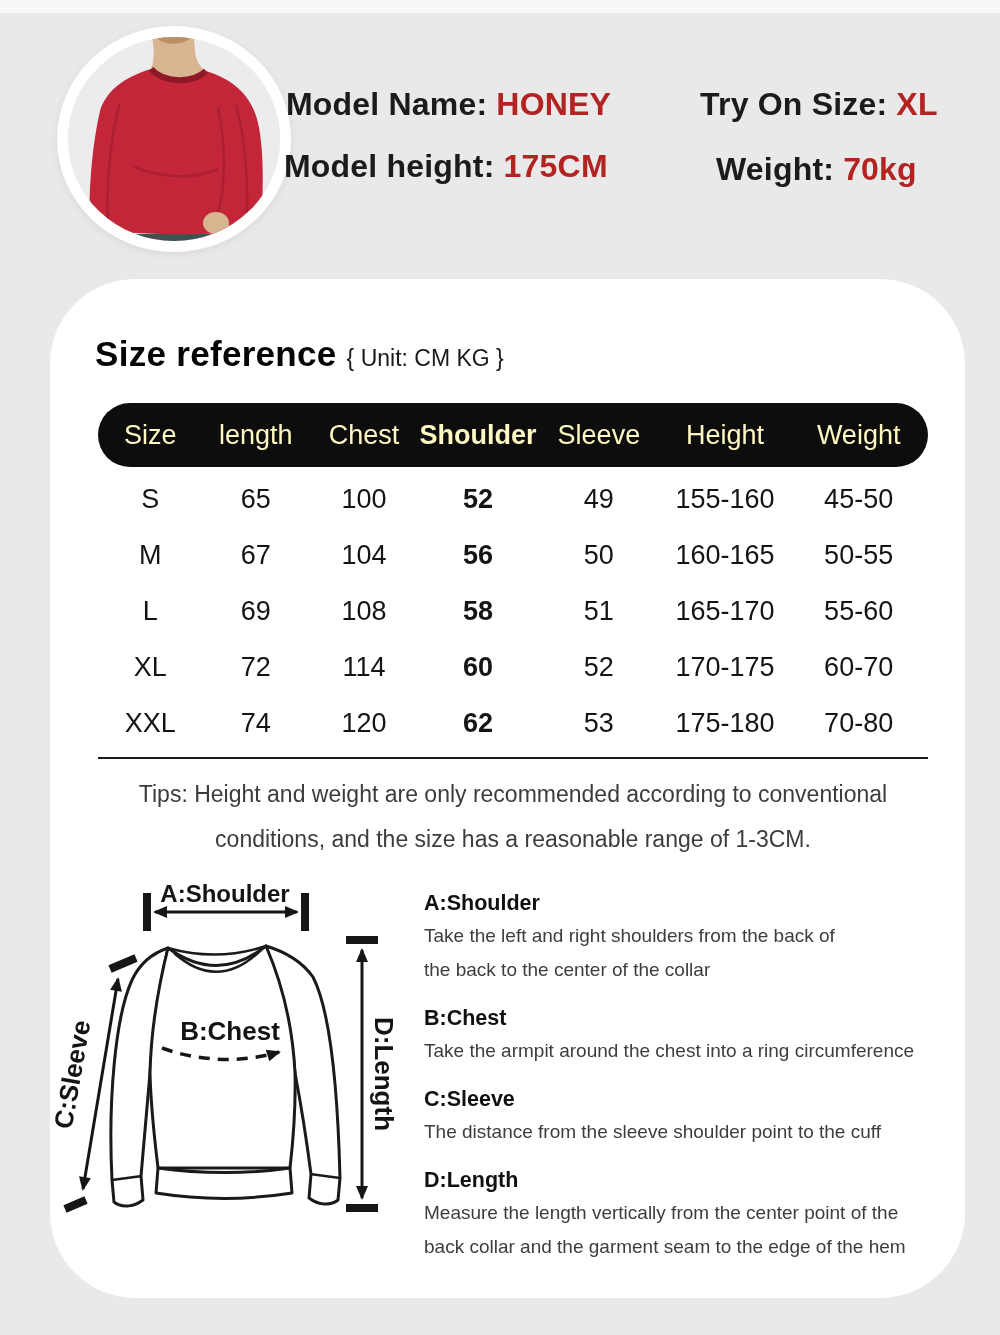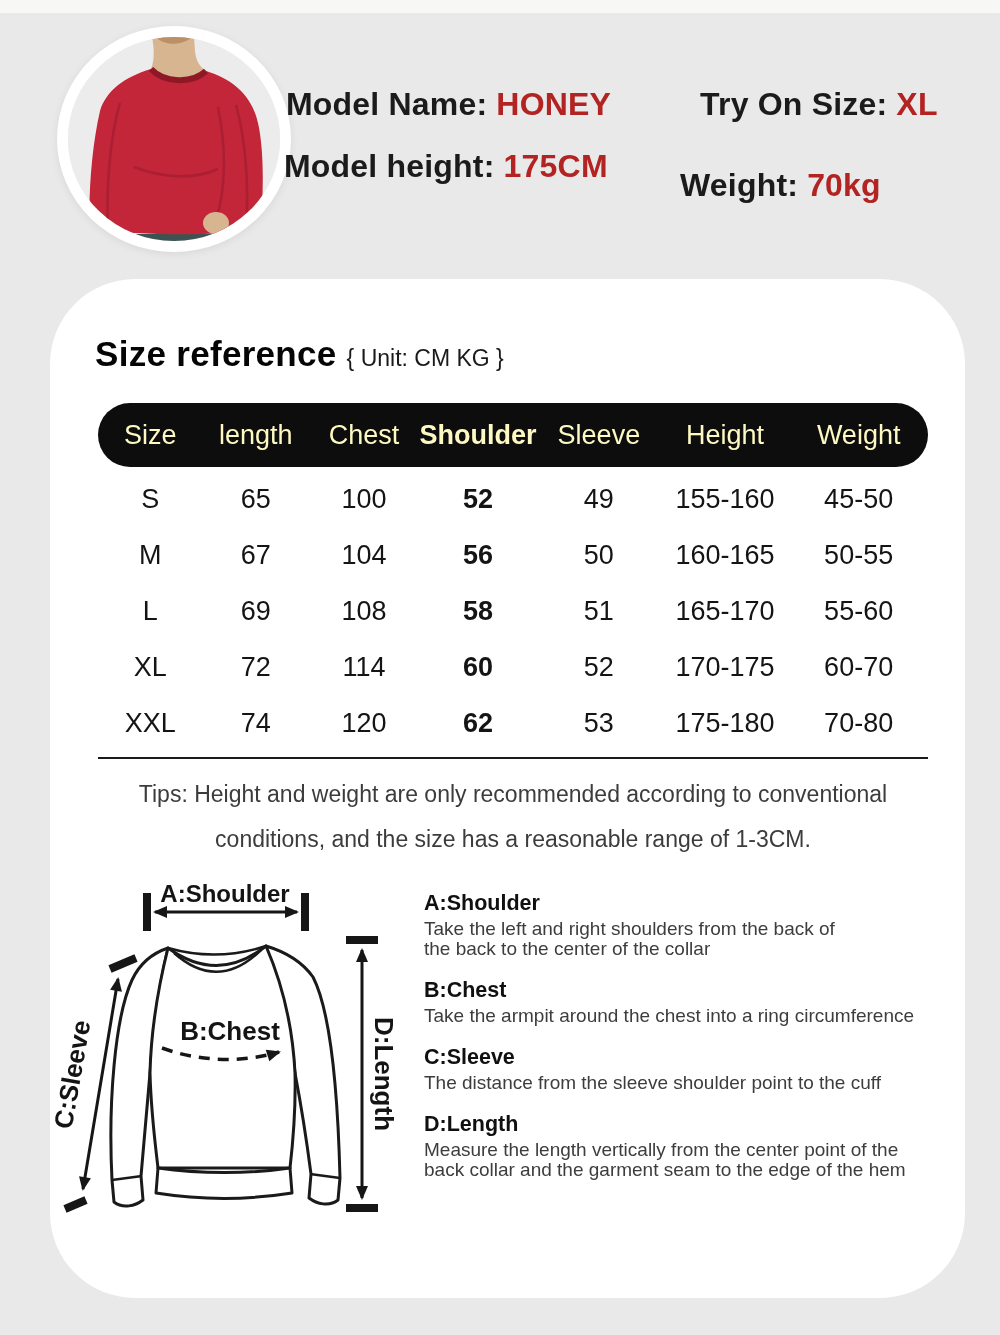--- a/index.html
+++ b/index.html
@@ -19,21 +19,21 @@
   }
   .photo svg{display:block;}
   .info{
     position:absolute;font-size:32px;font-weight:600;letter-spacing:.2px;
     color:#1b1b1b;white-space:nowrap;
   }
   .info .val{color:#b22322;margin-left:9px;}
   #info-name{left:286px;top:86px;}
   #info-size{left:700px;top:86px;}
   #info-height{left:284px;top:148px;}
-  #info-weight{left:680px;top:151px;margin-top:16px;}
+  #info-weight{left:716px;top:151px;}
 
   
   .card{
     position:absolute;left:50px;top:279px;width:915px;height:1019px;
     background:#ffffff;border-radius:85px;
   }
   .title-row{position:absolute;left:95px;top:334px;display:flex;align-items:baseline;gap:10px;}
   .card-title{font-size:35px;font-weight:700;color:#050505;letter-spacing:.3px;}
   .unit-note{font-size:23px;color:#1a1a1a;}
 
@@ -60,21 +60,21 @@
   .diagram text{font-family:"Liberation Sans","DejaVu Sans",sans-serif;font-weight:700;fill:#141414;}
   .mline{stroke:#161616;stroke-width:3;fill:none;}
   .mbar{stroke:#161616;stroke-width:8;fill:none;}
   .garm{fill:#ffffff;stroke:#1a1a1a;stroke-width:3;stroke-linejoin:round;}
   .garmline{fill:none;stroke:#1a1a1a;stroke-width:2.5;}
   .dash{stroke:#161616;stroke-width:3.5;fill:none;stroke-dasharray:11 8;}
 
   
   .guide{position:absolute;left:424px;top:891px;width:552px;}
   .mg-title{font-size:21.5px;font-weight:700;color:#101010;margin:0 0 3px 0;}
-  .mg-text{font-size:19px;line-height:20px;color:#3d3d3d;margin:0 0 19px 0;white-space:pre-line;}
+  .mg-text{font-size:19px;line-height:34px;color:#3d3d3d;margin:0 0 19px 0;white-space:pre-line;}
 </style>
 </head>
 <body>
 
 <div class="stage">
   <div class="topstrip"></div>
 
   <div class="photo">
     <svg width="212" height="204" viewBox="0 0 212 204">
       <rect x="0" y="0" width="212" height="204" fill="#ececec"></rect>

